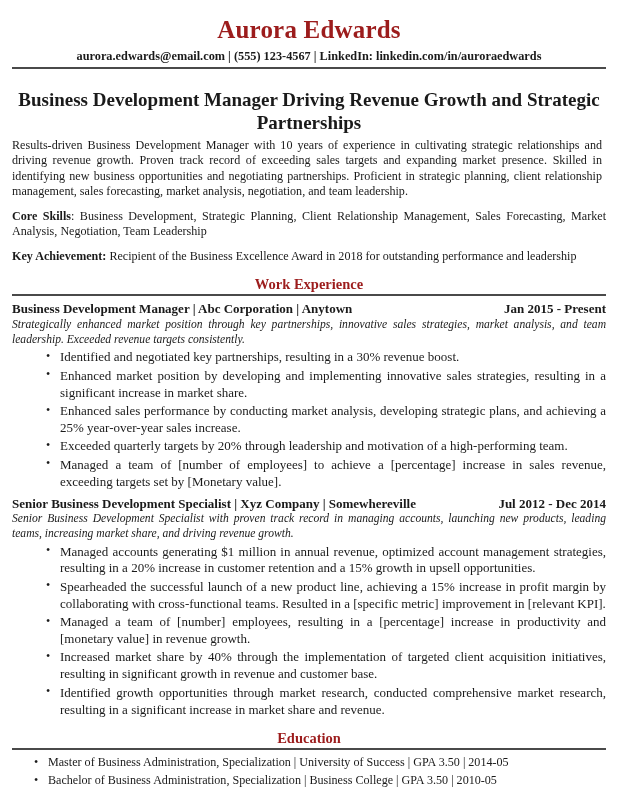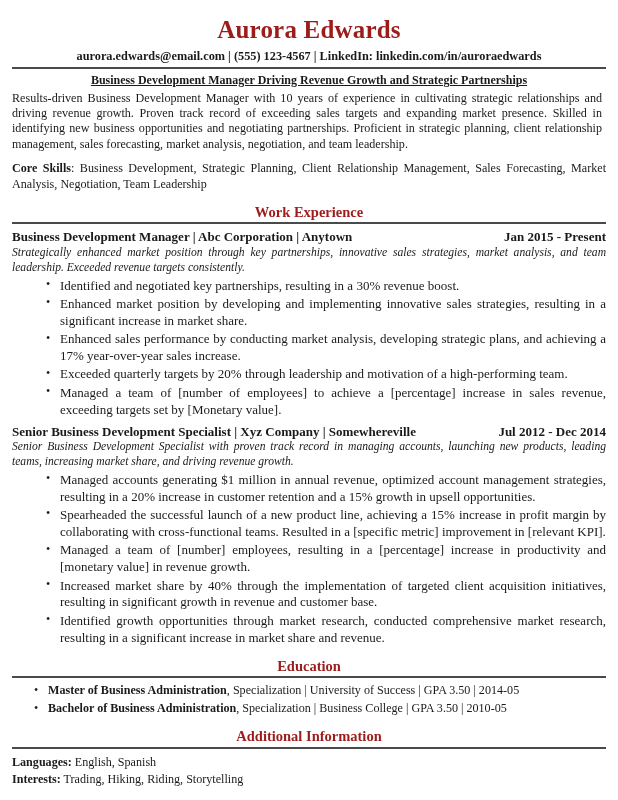--- a/index.html
+++ b/index.html
@@ -36,25 +36,24 @@
   .contact {
     text-align: center;
     font-size: 12.3px;
     font-weight: bold;
     line-height: 1.25;
     padding-bottom: 3px;
     border-bottom: 2.2px solid #4a4a4a;
   }
   .headline {
     text-align: center;
-    font-size: 12px;
-    font-weight: bold;
-    margin: 4px 0 3px 0;
+    font-size: 19px;
+    font-weight: bold;
+    margin: 20px 0 3px 0;
     line-height: 1.2;
-    text-decoration: underline;
   }
 
   
   .para {
     font-size: 12.1px;
     line-height: 1.28;
     text-align: justify;
     margin: 0 4px 2px 0;
   }
   .labelled {
@@ -130,21 +129,21 @@
     position: relative;
     padding-left: 14px;
   }
   ul.edu > li::before {
     content: "\2022";
     position: absolute;
     left: 0;
     top: -0.5px;
     font-size: 12px;
   }
-  ul.edu .degree { font-weight: bold; text-align: right; }
+  ul.edu .degree { font-weight: normal; text-align: right; }
 
   .addl { margin-top: 5px; }
   .addl .row {
     font-size: 12.1px;
     line-height: 1.38;
   }
   .addl .row .lbl { font-weight: bold; }
 </style>
 </head>
 <body>
@@ -156,33 +155,36 @@
   <div class="contact">aurora.edwards@email.com | (555) 123-4567 | LinkedIn: linkedin.com/in/auroraedwards</div>
 
   <div class="headline">Business Development Manager Driving Revenue Growth and Strategic Partnerships</div>
 
   <p class="para">Results-driven Business Development Manager with 10 years of experience in cultivating strategic relationships and driving revenue growth. Proven track record of exceeding sales targets and expanding market presence. Skilled in identifying new business opportunities and negotiating partnerships. Proficient in strategic planning, client relationship management, sales forecasting, market analysis, negotiation, and team leadership.</p>
 
   <p class="labelled">
     <span class="lbl">Core Skills</span><span>: </span><span>Business Development, Strategic Planning, Client Relationship Management, Sales Forecasting, Market Analysis, Negotiation, Team Leadership</span>
   </p>
 
+  <p class="labelled">
+    <span class="lbl">Key Achievement:</span><span> </span><span>Recipient of the Business Excellence Award in 2018 for outstanding performance and leadership</span>
+  </p>
 
   <div class="section-head">Work Experience</div>
 
   <div class="job">
     <div class="job-head">
       <span class="title">Business Development Manager | Abc Corporation  |  Anytown</span>
       <span class="dates">Jan 2015 - Present</span>
     </div>
     <div class="job-sub">Strategically enhanced market position through key partnerships, innovative sales strategies, market analysis, and team leadership. Exceeded revenue targets consistently.</div>
     <ul class="bullets">
       <li>Identified and negotiated key partnerships, resulting in a 30% revenue boost.</li>
       <li>Enhanced market position by developing and implementing innovative sales strategies, resulting in a significant increase in market share.</li>
-      <li>Enhanced sales performance by conducting market analysis, developing strategic plans, and achieving a 17% year-over-year sales increase.</li>
+      <li>Enhanced sales performance by conducting market analysis, developing strategic plans, and achieving a 25% year-over-year sales increase.</li>
       <li>Exceeded quarterly targets by 20% through leadership and motivation of a high-performing team.</li>
       <li>Managed a team of [number of employees] to achieve a [percentage] increase in sales revenue, exceeding targets set by [Monetary value].</li>
     </ul>
   </div>
 
   <div class="job">
     <div class="job-head">
       <span class="title">Senior Business Development Specialist | Xyz Company  |  Somewhereville</span>
       <span class="dates">Jul 2012 - Dec 2014</span>
     </div>

